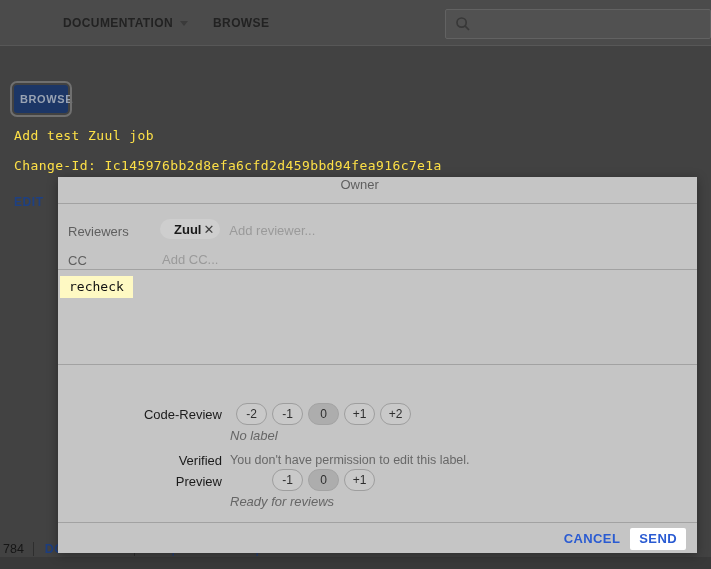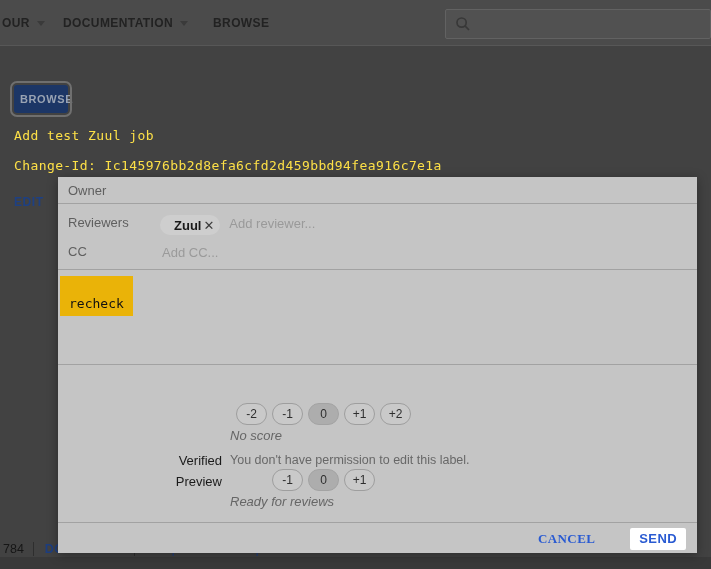--- a/index.html
+++ b/index.html
@@ -48,44 +48,44 @@
   .footer .sep { width:1px; height:14px; background:#2e2e2e; }
   .footer a { color:#1d3e80; text-decoration:none; cursor:pointer; }
   .footer .dl { font-weight:bold; padding:0 11px; letter-spacing:0.4px; }
   .footer .apd { padding:0 11px; }
   .bottom-strip { position:absolute; left:0; top:557px; width:711px; height:12px; background:#393939; }
 
   
   .dialog { position:absolute; left:58px; top:177px; width:639px; height:376px;
             background:#c5c5c5; z-index:5; box-shadow:0 2px 10px rgba(0,0,0,0.35); }
   .sec { position:absolute; left:0; width:639px; }
-  .divider-b { border-bottom:1px solid #a2a2a2; }
+  .divider-b { border-bottom:1px solid #a2a2a2;flex-direction:column; }
 
   .sec-owner { top:0; height:27px; display:flex; align-items:center; padding-left:10px; }
   .row-label { color:#5f5f5f; font-size:13px; }
   .owner-label { width:84px; }
   .people-label { width:92px; }
 
   .chip { display:inline-flex; align-items:center; background:#cecece; border-radius:10px;
           height:20px; padding:0 10px 0 3px; font-size:13px; color:#1a1a1a; white-space:nowrap; }
   .chip .avatar { width:16px; height:16px; border-radius:50%; margin-right:5px; display:inline-block; }
   .chip-zuul { padding:0 6px 0 14px; font-weight:bold; }
   .remove-x { font-size:13px; color:#3d3d3d; margin-left:2px; cursor:pointer; font-weight:normal; }
 
   .sec-people { top:28px; height:65px; padding-top:10px; }
-  .people-row { display:flex; align-items:flex-start; padding-left:10px; height:24px; margin-bottom:5px; }
+  .people-row { display:flex; align-items:flex-end; padding-left:10px; height:24px; margin-bottom:5px; }
   .ghost-input { background:transparent; border:none; outline:none; font-size:13px;
                  font-family:"Liberation Sans",sans-serif; color:#1a1a1a; width:150px; margin-left:7px; }
   .ghost-input::placeholder { color:#9a9a9a; opacity:1; }
   .cc-input { margin-left:0; }
 
   .sec-message { top:93px; height:95px; }
-  .msg-box { position:absolute; left:2px; top:6px; min-width:73px; height:22px; background:#eab308;
+  .msg-box { position:absolute; left:2px; top:6px; min-width:73px; height:22px; background:#fef9c3;
              font-family:"DejaVu Sans Mono", monospace; font-size:13px; color:#111;
-             padding:20px 9px; cursor:text; }
+             padding:3px 9px; cursor:text; }
 
   .sec-preview { top:189px; height:31px; display:flex; align-items:center; padding-left:13px; }
   .checkbox { width:12px; height:12px; background:#c7c7c7; border:1px solid #878787;
               border-radius:1px; cursor:pointer; }
   .preview-label { font-size:13px; color:#1c1c1c; margin-left:7px; }
 
   .sec-labels { top:221px; height:125px; position:absolute; }
   .lbl-name { position:absolute; left:0; width:164px; text-align:right; font-size:13px; color:#1b1b1b; white-space:nowrap; }
   .cr-name { top:9px; }
   .btn-row { position:absolute; display:flex; gap:5px; }
@@ -98,33 +98,29 @@
   .status-txt { position:absolute; left:172px; font-size:13px; font-style:italic; color:#666; white-space:nowrap; }
   .cr-status { top:30px; }
   .verified-name { top:55px; }
   .perm-text { position:absolute; left:172px; top:55px; font-size:12.5px; color:#686868; white-space:nowrap; }
   .wf-name { top:76px; }
   .wf-status { top:96px; }
 
   .sec-actions { top:347px; height:29px; display:flex; align-items:center;
                  justify-content:flex-end; padding-right:11px; }
   .cancel-btn { background:transparent; border:none; color:#2a5bd2; font-size:13px; font-weight:bold;
-                letter-spacing:0.4px; font-family:Liberation Serif, serif; cursor:pointer; margin-right:29px;text-align:center; }
+                letter-spacing:0.4px; font-family:Liberation Sans, sans-serif; cursor:pointer; margin-right:4px;text-align:center; }
   .send-btn { background:#ffffff; border:none; border-radius:2px; color:#2a5bd2; font-size:13px;
               font-weight:bold; letter-spacing:0.4px; font-family:"Liberation Sans",sans-serif;
               height:22px; padding:0 9px; cursor:pointer; }
 </style>
 </head>
 <body>
 
 <div class="navbar">
-  <div class="nav-item nav-our">
-    <span>OUR</span>
-    <span class="caret"></span>
-  </div>
   <div class="nav-item nav-doc">
     <span>DOCUMENTATION</span>
     <span class="caret"></span>
   </div>
   <div class="nav-item nav-browse">
     <span>BROWSE</span>
   </div>
   <div class="searchbox">
     <svg width="16" height="16" viewBox="0 0 16 16">
       <circle cx="6.6" cy="6.6" r="4.6" fill="none" stroke="#383838" stroke-width="1.7"></circle>
@@ -170,28 +166,29 @@
       <input class="ghost-input cc-input" type="text" placeholder="Add CC..." style="">
     </div>
   </div>
 
   <div class="sec sec-message divider-b" style="position:absolute;">
     <div class="msg-box">recheck</div>
   </div>
 
 
   <div class="sec sec-labels divider-b" style="height:125px;">
+    <span class="lbl-name cr-name">Code-Review</span>
     <div class="btn-row cr-btns">
       <button class="score-btn">-2</button>
       <button class="score-btn">-1</button>
       <button class="score-btn selected">0</button>
       <button class="score-btn">+1</button>
       <button class="score-btn">+2</button>
     </div>
-    <span class="status-txt cr-status">No score</span>
+    <span class="status-txt cr-status">No label</span>
 
     <span class="lbl-name verified-name">Verified</span>
     <span class="perm-text">You don't have permission to edit this label.</span>
 
     <span class="lbl-name wf-name">Preview</span>
     <div class="btn-row wf-btns">
       <button class="score-btn">-1</button>
       <button class="score-btn selected">0</button>
       <button class="score-btn">+1</button>
     </div>

